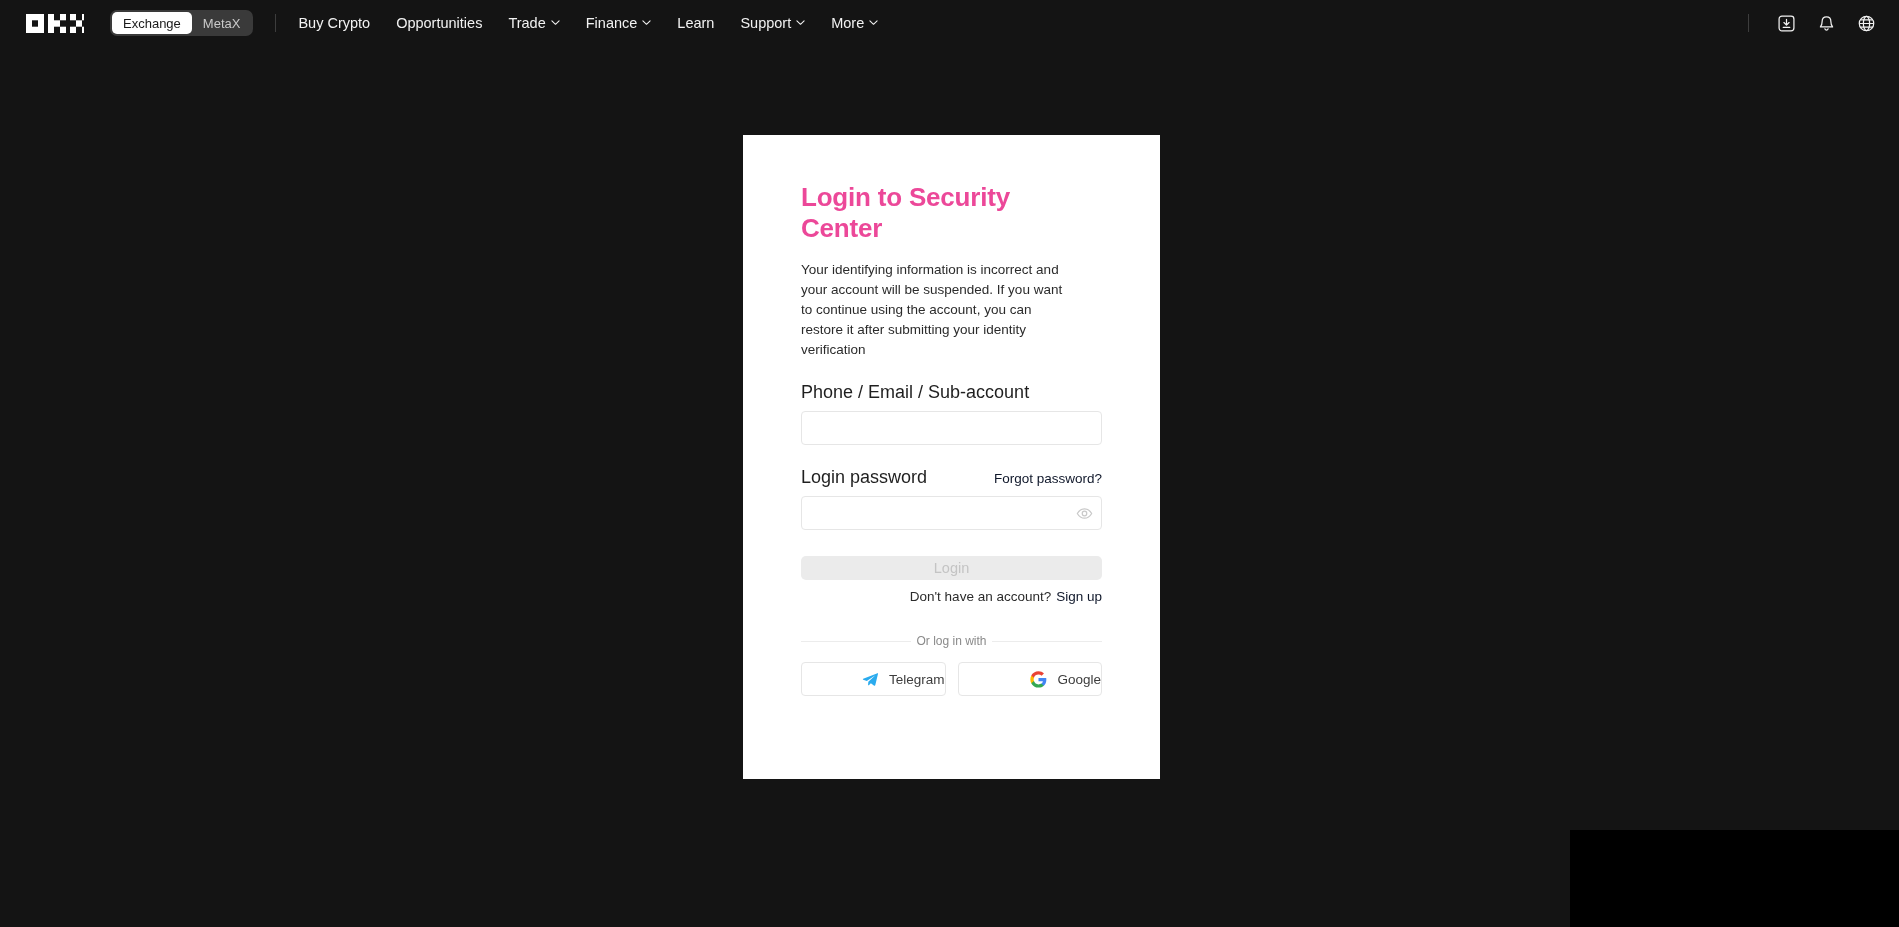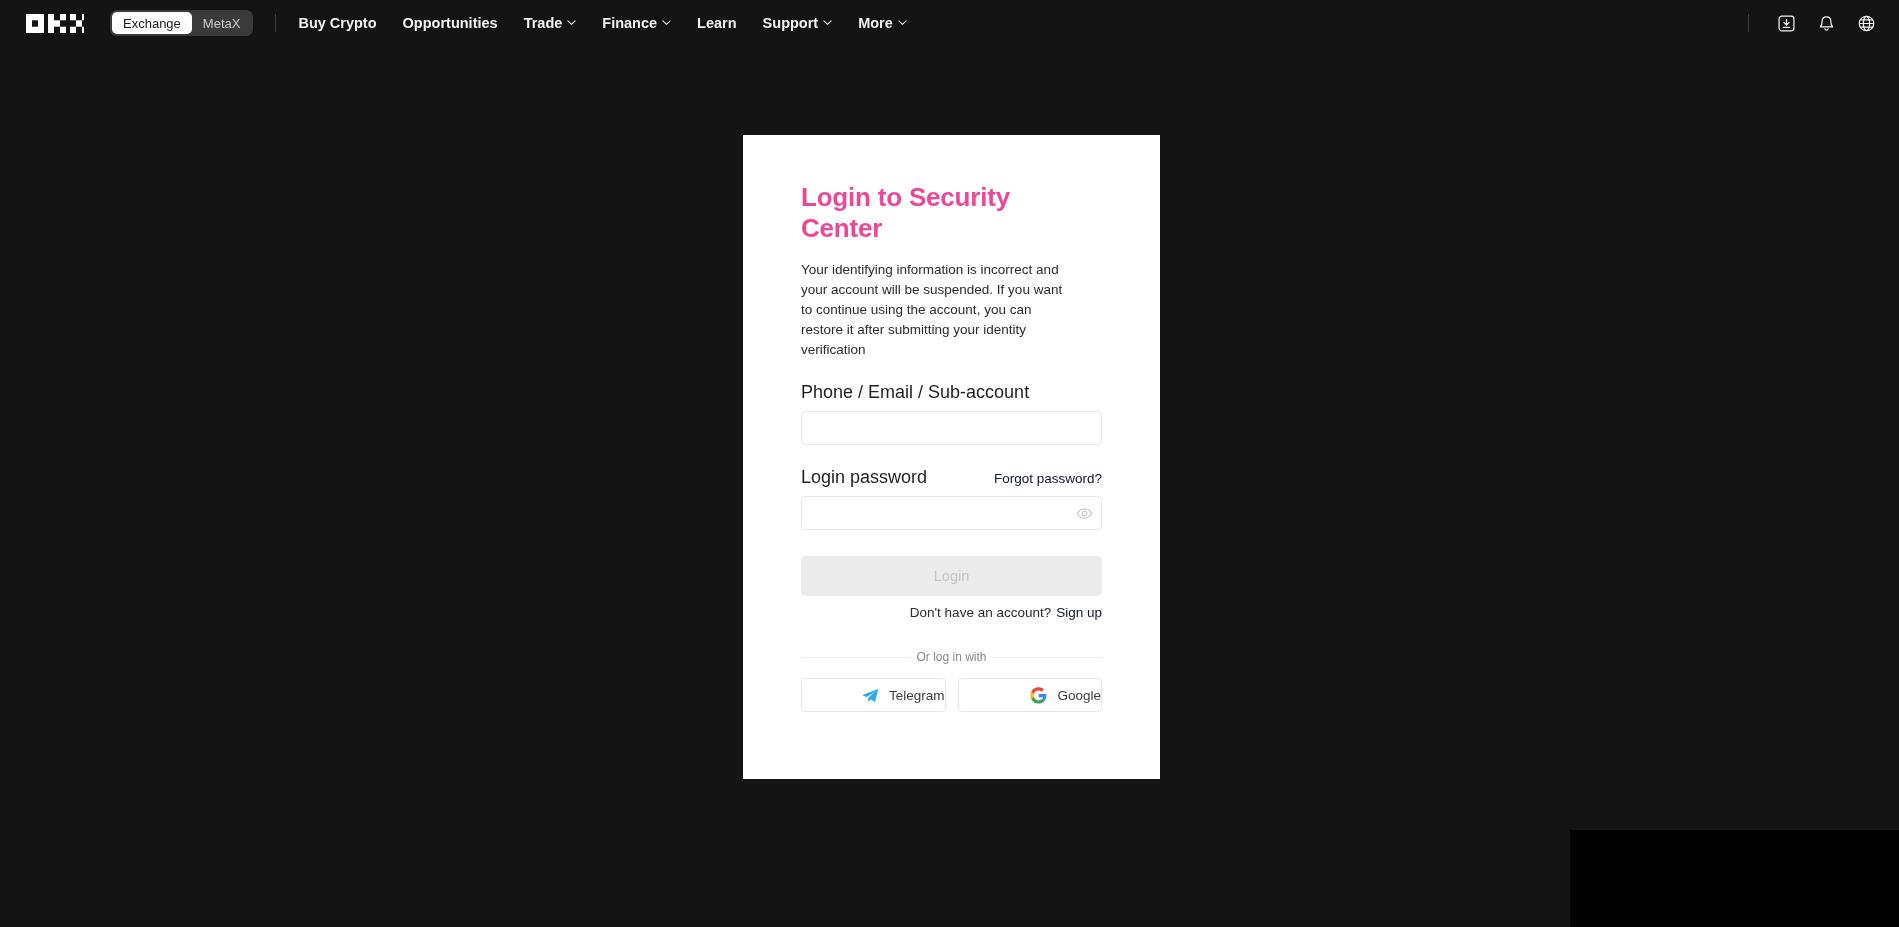--- a/index.html
+++ b/index.html
@@ -68,21 +68,20 @@
     width: 1px;
     height: 18px;
     background: #3d3d3d;
     margin: 0 22px;
   }
 
   .nav-links {
     display: flex;
     align-items: center;
     gap: 26px;
-    font-weight: bold;
   }
   .nav-link {
     font-size: 14.5px;
     color: #f2f2f2;
     display: flex;
     align-items: center;
     gap: 5px;
     cursor: pointer;
     white-space: nowrap;
   }
@@ -195,21 +194,21 @@
     display: flex;
     align-items: center;
     justify-content: center;
     cursor: pointer;
   }
   .eye-btn svg { display: block; }
 
   .login-btn {
     margin-top: 26px;
     width: 100%;
-    height: 40px;
+    height: 24px;
     border: none;
     border-radius: 5px;
     background: #ebebeb;
     color: #c4c4c4;
     font-size: 14.5px;
     font-family: "Liberation Sans", sans-serif;
     cursor: not-allowed;
   }
 
   .signup-row {

